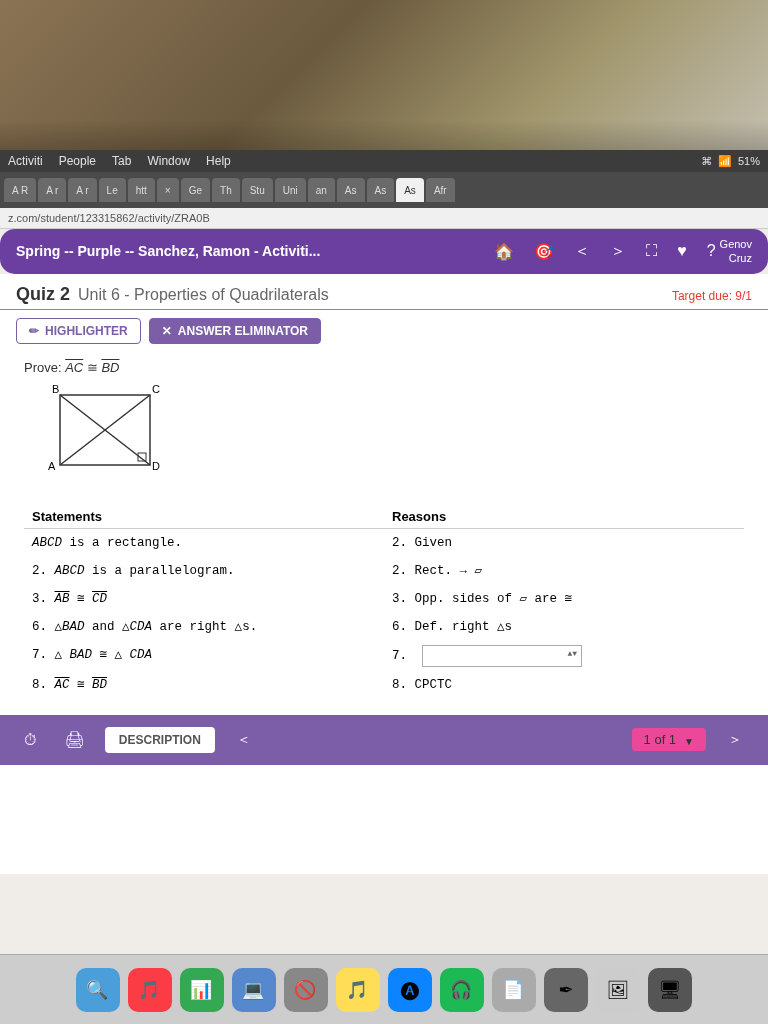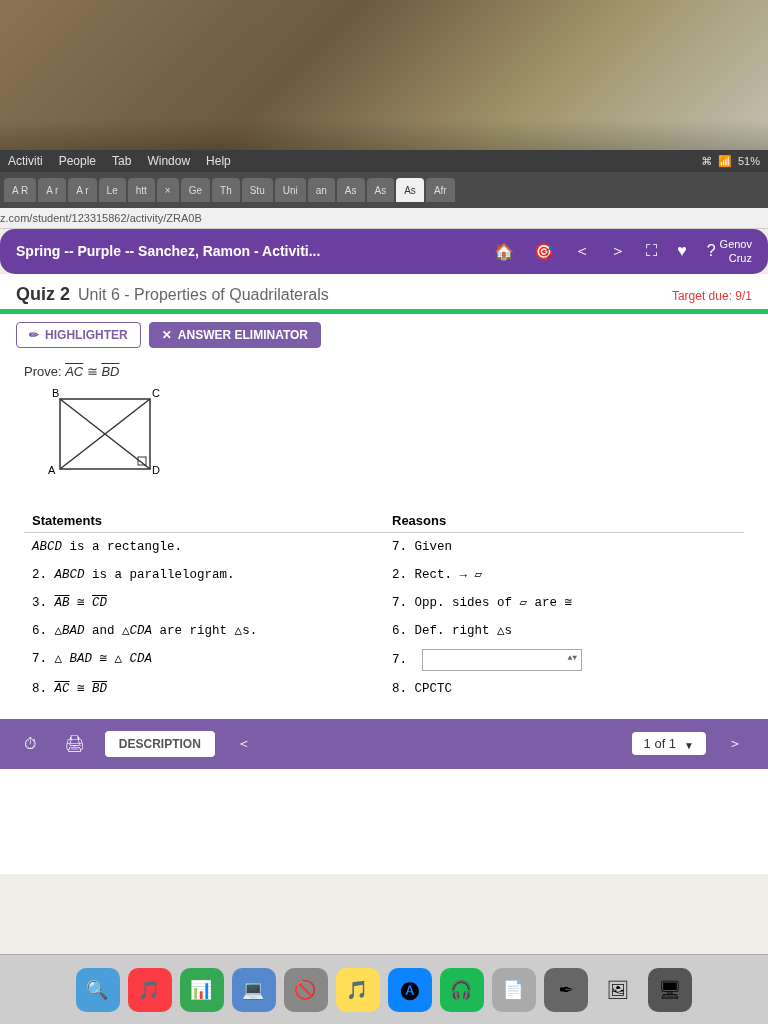--- a/index.html
+++ b/index.html
@@ -61,21 +61,21 @@
       display: flex;
       align-items: center;
     }
     .tab.active {
       background: #f0f0f0;
       color: #333;
     }
 
     .address-bar {
       background: #f0f0f0;
-      padding: 4px 0;
+      padding: 4px 8px;
       font-size: 11px;
       color: #555;
       border-bottom: 1px solid #ccc;
     }
 
     
     .edu-header {
       background: #6b3fa0;
       color: white;
       padding: 8px 16px;
@@ -107,21 +107,21 @@
       min-height: 600px;
       padding: 0;
     }
 
     .quiz-title-bar {
       padding: 10px 16px 4px;
       background: white;
       display: flex;
       align-items: baseline;
       gap: 8px;
-      border-bottom: 5px solid #22c55e;
+      border-bottom: 1px solid #22c55e;
     }
     .quiz-title {
       font-size: 18px;
       font-weight: bold;
       color: #333;
     }
     .quiz-subtitle {
       font-size: 16px;
       color: #666;
     }
@@ -222,21 +222,21 @@
     }
     .bottom-nav-btn {
       background: transparent;
       border: none;
       color: white;
       font-size: 16px;
       cursor: pointer;
       padding: 4px 8px;
     }
     .pagination {
-      background: #ffffff;
+      background: #ec4899;
       color: #333;
       padding: 4px 12px;
       border-radius: 4px;
       font-size: 13px;
       display: flex;
       align-items: flex-end;
       gap: 8px;
       margin-left: auto;
     }
     .page-arrow {
@@ -430,29 +430,29 @@
     <table class="proof-table">
       <thead>
         <tr>
           <th class="col-stmt">Statements</th>
           <th class="col-reason">Reasons</th>
         </tr>
       </thead>
       <tbody>
         <tr>
           <td><span class="italic">ABCD</span> is a rectangle.</td>
-          <td>7. Given</td>
+          <td>2. Given</td>
         </tr>
         <tr>
           <td>2. <span class="italic">ABCD</span> is a parallelogram.</td>
           <td>2. Rect. → ▱</td>
         </tr>
         <tr>
           <td>3. <span class="overline italic">AB</span> ≅ <span class="overline italic">CD</span></td>
-          <td>7. Opp. sides of ▱ are ≅</td>
+          <td>3. Opp. sides of ▱ are ≅</td>
         </tr>
         <tr>
           <td>6. △<span class="italic">BAD</span> and △<span class="italic">CDA</span> are right △s.</td>
           <td>6. Def. right △s</td>
         </tr>
         <tr>
           <td>7. △ <span class="italic">BAD</span> ≅ △ <span class="italic">CDA</span></td>
           <td>
             7.&nbsp;
             <span class="select-box"></span>

